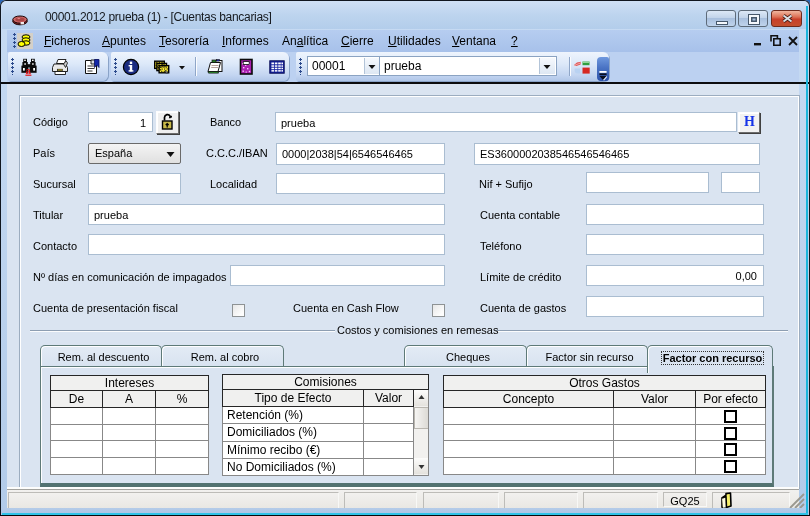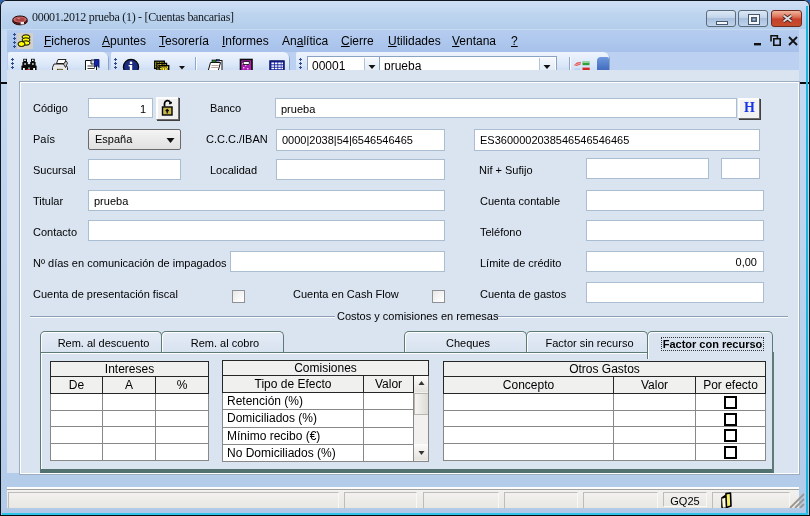--- a/index.html
+++ b/index.html
@@ -7,21 +7,21 @@
        font-family:"Liberation Sans", sans-serif;}
   #win{position:absolute;left:0;top:0;width:810px;height:516px;
        border-radius:6px 6px 0 0;
        background:linear-gradient(#c7dbf3,#b2cbe9);
        box-shadow:inset 0 0 0 1px #10161f;}
   
   #titlebar{position:absolute;left:2px;top:1px;width:806px;height:28px;
      border-radius:5px 5px 0 0;
      background:linear-gradient(#cfe0f5 0%,#bdd4ee 50%,#b3cdeb 100%);}
   #title-ico{position:absolute;left:10px;top:10px;width:16px;height:16px;}
-  #title-txt{position:absolute;left:30px;top:9px;font-size:12px;letter-spacing:-0.3px;color:#15191e;white-space:nowrap;font-family:Liberation Serif, serif;}
+  #title-txt{position:absolute;left:43px;top:9px;font-size:12px;letter-spacing:-0.3px;color:#15191e;white-space:nowrap;}
   .capbtn{position:absolute;top:9px;height:17px;border-radius:3px;
      border:1px solid #5d6b7a;box-sizing:border-box;}
   #btn-min{left:704px;width:30px;background:linear-gradient(#dce8f6 0%,#c2d4ea 45%,#a9c0de 50%,#bfd4ec 100%);}
   #btn-max{left:736px;width:30px;background:linear-gradient(#dce8f6 0%,#c2d4ea 45%,#a9c0de 50%,#bfd4ec 100%);}
   #btn-close{left:769px;width:31px;background:linear-gradient(#f0b69f 0%,#dd7055 40%,#c8402a 55%,#c4502d 100%);border:1px solid #6e2a1c;}
   #btn-min i{position:absolute;left:9px;top:10px;width:10px;height:2px;background:#f4f8fc;border:1px solid #46586b;}
   #btn-max i{position:absolute;left:10px;top:4px;width:6px;height:5px;background:transparent;border:2px solid #f4f8fc;outline:1px solid #46586b;box-shadow:inset 0 0 0 1.5px #46586b;}
   #btn-close svg{position:absolute;left:9px;top:3px;}
   
   #menubar{position:absolute;left:7px;top:30px;width:792px;height:22px;
@@ -37,21 +37,21 @@
      box-shadow:1px 1px 0 #8aa3c8;}
   .tbtn{position:absolute;top:6px;width:18px;height:18px;}
   .tsep{position:absolute;top:5px;width:1px;height:19px;background:#8fa6c8;box-shadow:1px 0 0 #fbfcfe;}
   .tcombo{position:absolute;top:4px;height:20px;background:#fff;border:1px solid #8ba3c2;box-sizing:border-box;font-size:12px;}
   .tcombo .tx{position:absolute;left:4px;top:2px;}
   .tcombo .dd{position:absolute;right:1px;top:1px;bottom:1px;width:15px;
      background:linear-gradient(#f6f9fd,#dde7f3);border-left:1px solid #b3c4d8;}
   .dd svg{position:absolute;left:3px;top:5px;}
   #tb-dark-line{position:absolute;left:1px;top:82px;width:808px;height:2px;background:#0c0c0e;}
   
-  #form{position:absolute;left:7px;top:70px;width:792px;height:403px;background:#dae4f1;}
+  #form{position:absolute;left:7px;top:84px;width:792px;height:403px;background:#dae4f1;}
   #panel{position:absolute;left:12px;top:11px;width:779px;height:392px;
      border:1px solid #9cadc0;
      box-shadow:inset 1px 1px 0 #fff, inset -1px -1px 0 #fff;}
   .lbl{position:absolute;font-size:11px;color:#000;white-space:nowrap;}
   .inp{position:absolute;background:#fff;border:1px solid #aabdd1;box-sizing:border-box;
        font-size:11px;color:#000;}
   .inp .tx{position:absolute;left:5px;top:4px;white-space:nowrap;}
   .inp .txr{position:absolute;right:6px;top:4px;}
   .btn3d{position:absolute;background:#efefef;border:1px solid;border-color:#fdfdfd #6d6d6d #6d6d6d #fdfdfd;box-shadow:1px 1px 0 #404040, inset 1px 1px 0 #fff;box-sizing:border-box;}
   .cb{position:absolute;width:13px;height:13px;border:1px solid #8e9294;box-sizing:border-box;

